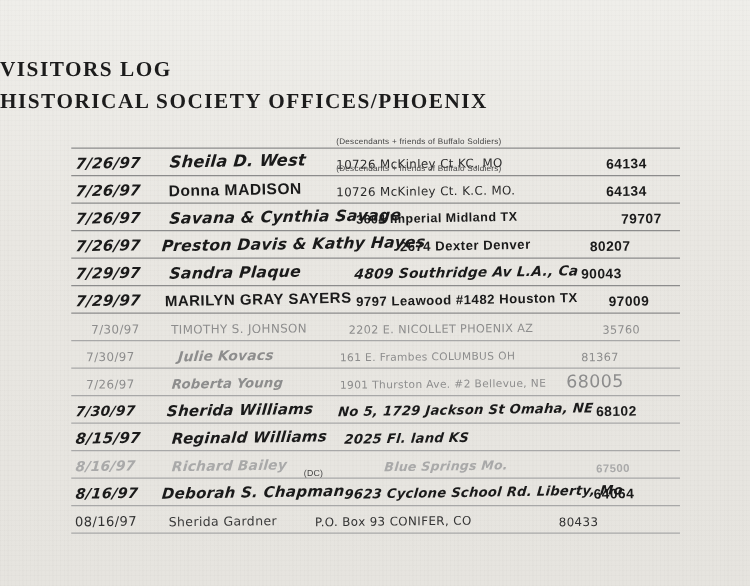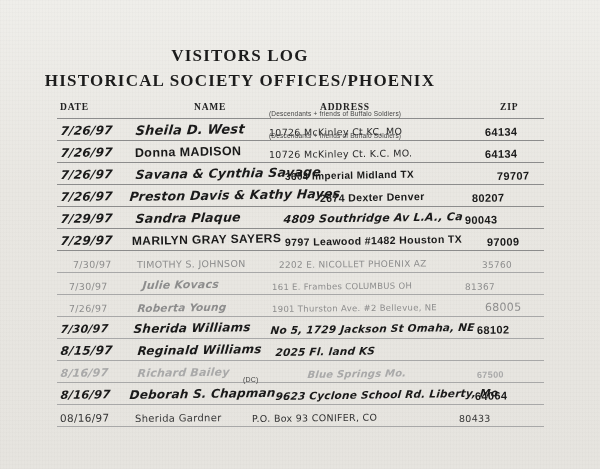--- a/index.html
+++ b/index.html
@@ -25,21 +25,21 @@
     background:
       repeating-linear-gradient(90deg, rgba(0,0,0,0.012) 0 1px, rgba(255,255,255,0) 1px 3px),
       repeating-linear-gradient(0deg, rgba(0,0,0,0.010) 0 1px, rgba(255,255,255,0) 1px 4px);
     pointer-events: none;
   }
   .title-block {
     position: absolute;
     top: 46px;
     left: 0;
     width: 480px;
-    text-align: center;
+    text-align: left;
   }
   .title-line1 {
     font-family: "Liberation Serif", serif;
     font-weight: bold;
     font-size: 17px;
     letter-spacing: 1.2px;
     color: #1c1c1c;
   }
   .title-line2 {
     font-family: "Liberation Serif", serif;
@@ -143,26 +143,20 @@
 <body>
 
 <div class="page">
   <div class="grain"></div>
 
   <div class="title-block">
     <div class="title-line1">VISITORS LOG</div>
     <div class="title-line2">HISTORICAL  SOCIETY  OFFICES/PHOENIX</div>
   </div>
 
-  <div class="col-headers">
-    <span class="h-date">DATE</span>
-    <span class="h-name">NAME</span>
-    <span class="h-address">ADDRESS</span>
-    <span class="h-zip">ZIP</span>
-  </div>
 
   <div class="table">
 
     <div class="rule" style="top:0px;"></div>
     <div class="rule" style="top:22px;"></div>
     <div class="rule" style="top:44px;"></div>
     <div class="rule" style="top:66px;"></div>
     <div class="rule" style="top:88px;"></div>
     <div class="rule" style="top:110px;"></div>
     <div class="rule" style="top:132px;"></div>
@@ -230,21 +224,21 @@
       <span class="cell c-date hw3 faint" style="left:12px; font-size:9.5px;">7/30/97</span>
       <span class="cell c-name hw faint" style="left:85px; font-size:11px;">Julie Kovacs</span>
       <span class="cell c-addr hw3 faint" style="left:215px; font-size:8.5px;">161 E. Frambes      COLUMBUS OH</span>
       <span class="cell c-zip hw3 faint" style="left:408px; font-size:9px;">81367</span>
     </div>
 
     <div class="row" style="top:176px;">
       <span class="cell c-date hw3 faint" style="left:12px; font-size:9.5px;">7/26/97</span>
       <span class="cell c-name hw faint" style="left:80px; font-size:10.5px;">Roberta Young</span>
       <span class="cell c-addr hw3 faint" style="left:215px; font-size:8.5px;">1901 Thurston Ave. #2  Bellevue, NE</span>
-      <span class="cell c-zip hw3 faint" style="left:428px; font-size:11px;">68005</span>
+      <span class="cell c-zip hw3 faint" style="left:396px; font-size:14px;">68005</span>
     </div>
 
     <div class="row" style="top:198px;">
       <span class="cell c-date hw" style="left:3px; font-size:11px;">7/30/97</span>
       <span class="cell c-name hw" style="left:76px; font-size:12px;">Sherida Williams</span>
       <span class="cell c-addr hw" style="left:213px; font-size:10.5px;">No 5, 1729 Jackson St  Omaha, NE</span>
       <span class="cell c-zip hw2" style="left:420px; font-size:11px;">68102</span>
     </div>
 
     <div class="row" style="top:220px;">
@@ -266,17 +260,17 @@
       <span class="cell c-date hw" style="left:3px; font-size:11.5px;">8/16/97</span>
       <span class="cell c-name hw" style="left:72px; font-size:12px;">Deborah S. Chapman</span>
       <span class="cell c-addr hw" style="left:218px; font-size:10.5px;">9623 Cyclone School Rd.      Liberty, Mo</span>
       <span class="cell c-zip hw2" style="left:418px; font-size:11px;">64064</span>
     </div>
 
     <div class="row" style="top:286px;">
       <span class="cell c-date hw3" style="left:3px; font-size:10.5px; color:#333;">08/16/97</span>
       <span class="cell c-name hw3" style="left:78px; font-size:10px; color:#3a3a3a;">Sherida Gardner</span>
       <span class="cell c-addr hw3" style="left:195px; font-size:9.5px; color:#333;">P.O. Box 93   CONIFER, CO</span>
-      <span class="cell c-zip hw3" style="left:390px; font-size:9.5px; color:#333;margin-left:12px;">80433</span>
+      <span class="cell c-zip hw3" style="left:390px; font-size:9.5px; color:#333;">80433</span>
     </div>
 
   </div>
 </div>
 
 </body></html>

